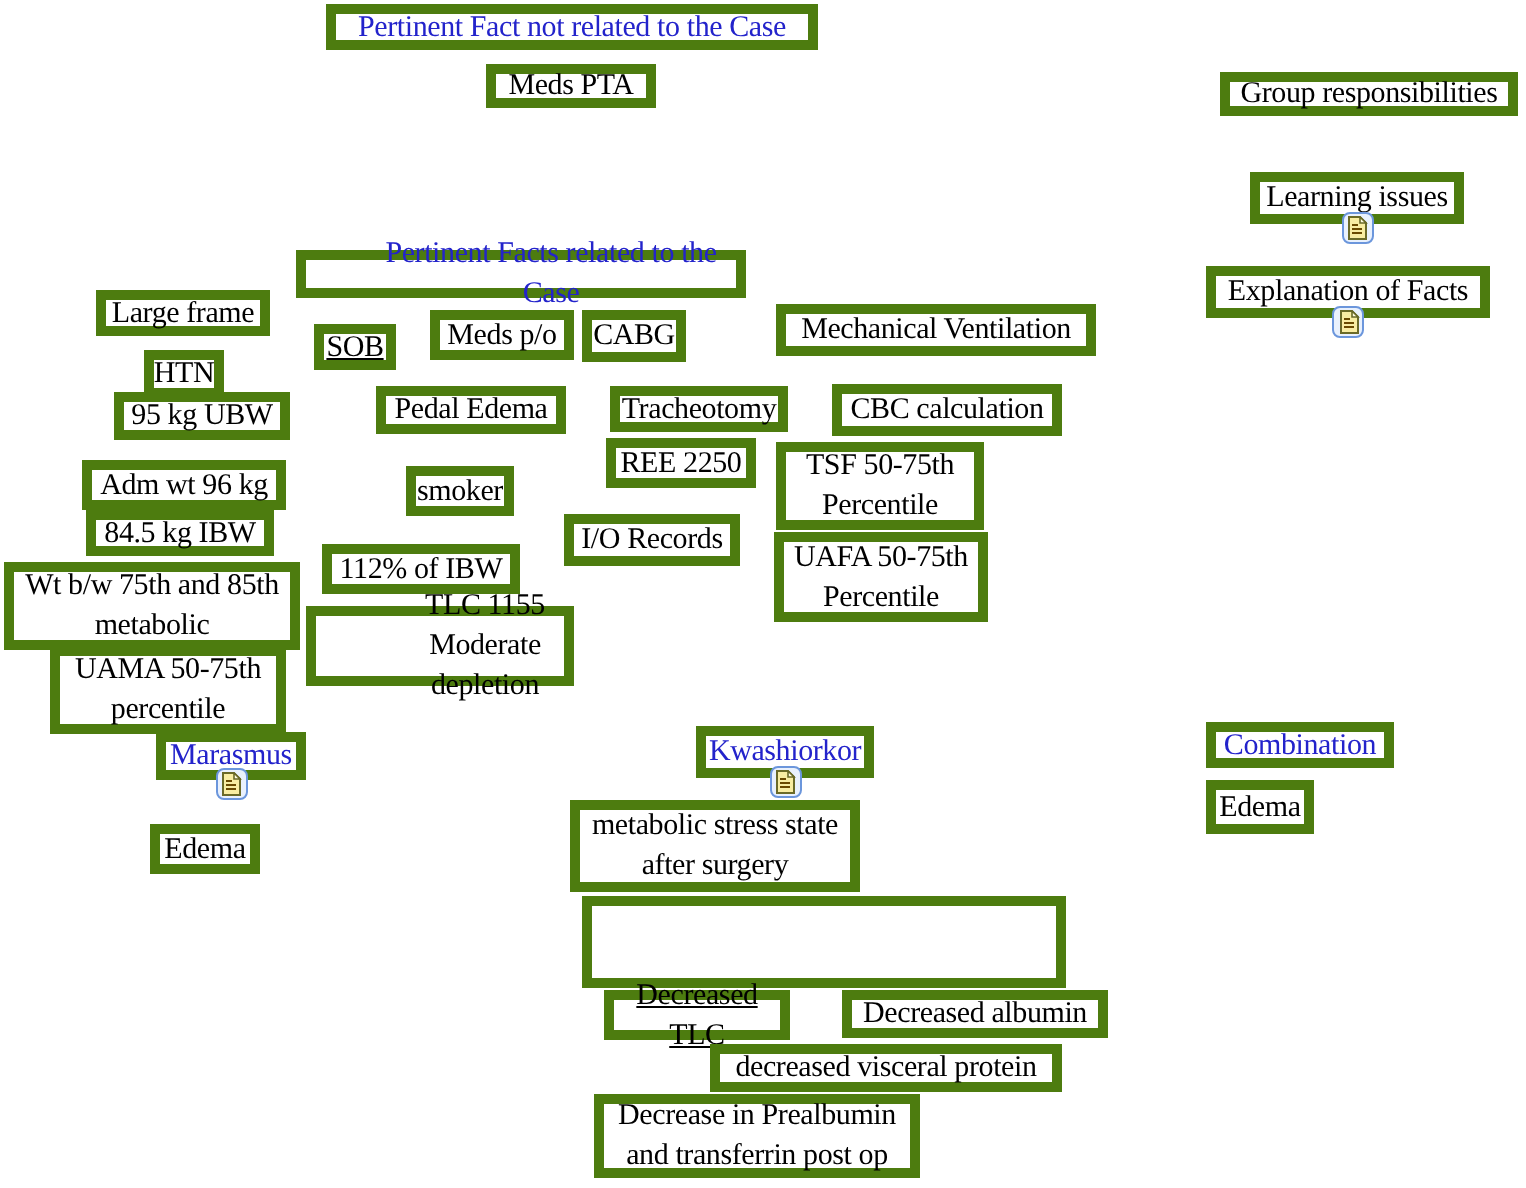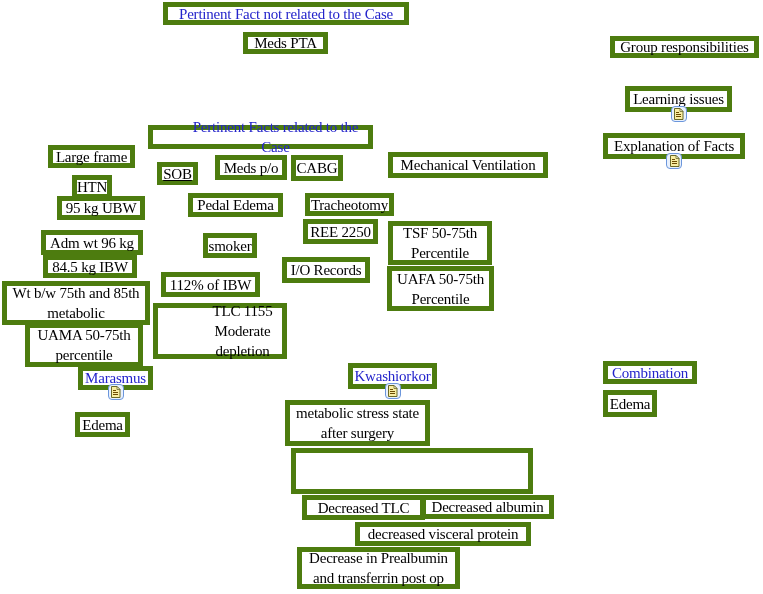--- a/index.html
+++ b/index.html
@@ -108,20 +108,23 @@
     </div>
     <div class="node" style="left: 72px; top: 175px; width: 40px; height: 24px;">
       <span class="lbl">HTN</span>
     </div>
     <div class="node" style="left: 188px; top: 193px; width: 95px; height: 24px;">
       <span class="lbl">Pedal Edema</span>
     </div>
     <div class="node" style="left: 305px; top: 193px; width: 89px; height: 23px;">
       <span class="lbl">Tracheotomy</span>
     </div>
+    <div class="node" style="left: 416px; top: 192px; width: 115px; height: 26px;">
+      <span class="lbl">CBC calculation</span>
+    </div>
     <div class="node" style="left: 57px; top: 196px; width: 88px; height: 24px;">
       <span class="lbl">95 kg UBW</span>
     </div>
     <div class="node" style="left: 303px; top: 219px; width: 75px; height: 25px;">
       <span class="lbl">REE 2250</span>
     </div>
     <div class="node" style="left: 388px; top: 221px; width: 104px; height: 44px;">
       <span class="lbl">TSF 50-75th
 Percentile</span>
     </div>
@@ -141,21 +144,21 @@
       <span class="lbl">UAFA 50-75th
 Percentile</span>
     </div>
     <div class="node" style="left: 161px; top: 272px; width: 99px; height: 25px;">
       <span class="lbl">112% of IBW</span>
     </div>
     <div class="node" style="left: 2px; top: 281px; width: 148px; height: 44px;">
       <span class="lbl">Wt b/w 75th and 85th
 metabolic</span>
     </div>
-    <div class="node" style="left: 153px; top: 303px; width: 134px; height: 56px; padding-left: 47px;">
+    <div class="node" style="left: 153px; top: 303px; width: 134px; height: 40px; padding-left: 47px;">
       <span class="lbl">TLC 1155
 Moderate depletion</span>
     </div>
     <div class="node" style="left: 25px; top: 323px; width: 118px; height: 44px;">
       <span class="lbl">UAMA 50-75th
 percentile</span>
     </div>
     <div class="node category" style="left: 78px; top: 366px; width: 75px; height: 24px;">
       <span class="lbl">Marasmus</span>
       <span class="res-icon">
@@ -185,21 +188,21 @@
     <div class="node" style="left: 285px; top: 400px; width: 145px; height: 46px;">
       <span class="lbl">metabolic stress state
 after surgery</span>
     </div>
     <div class="node" style="left: 75px; top: 412px; width: 55px; height: 25px;">
       <span class="lbl">Edema</span>
     </div>
     <div class="node" style="left: 291px; top: 448px; width: 242px; height: 46px;">
       <span class="lbl"></span>
     </div>
-    <div class="node" style="left: 302px; top: 495px; width: 123px; height: 25px;">
+    <div class="node" style="left: 302px; top: 495px; width: 93px; height: 25px; text-decoration: underline;">
       <span class="lbl">Decreased TLC</span>
     </div>
     <div class="node" style="left: 421px; top: 495px; width: 133px; height: 24px;">
       <span class="lbl">Decreased albumin</span>
     </div>
     <div class="node" style="left: 355px; top: 522px; width: 176px; height: 24px;">
       <span class="lbl">decreased visceral protein</span>
     </div>
     <div class="node" style="left: 297px; top: 547px; width: 163px; height: 42px;">
       <span class="lbl">Decrease in Prealbumin

